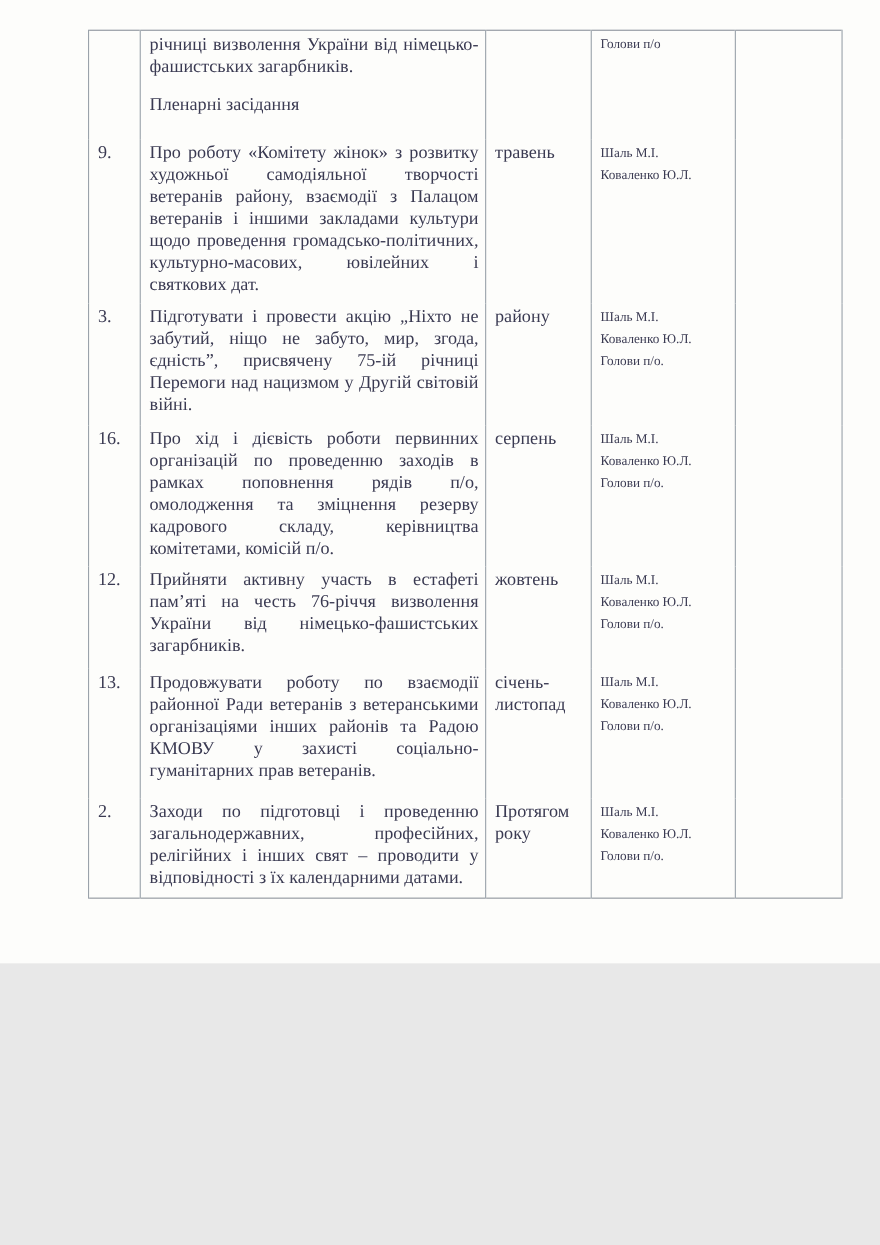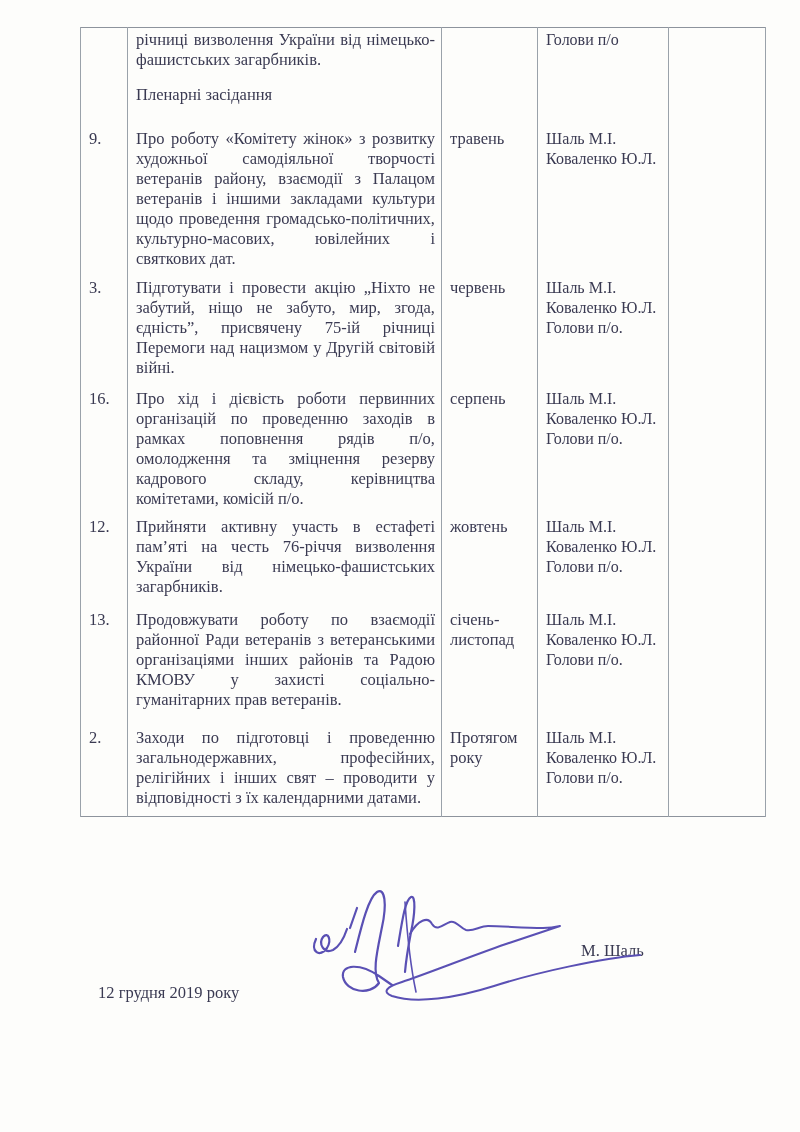--- a/index.html
+++ b/index.html
@@ -1,17 +1,17 @@
 <!DOCTYPE html>
 <html><head>
 <meta charset="utf-8">
 <style>
   html,body { margin:0; padding:0; background:#e8e8e8; }
   .page {
-    position:relative; width:800px; height:1132px; margin:0 auto;
+    position:relative; width:800px; height:876px; margin:0 auto;
     background:#fdfdfb;
     font-family:"Liberation Serif","DejaVu Serif",serif;
     color:#3a3a52; overflow:hidden;
   }
   table.plan {
     position:absolute; left:80px; top:27px; width:686px;
     border-collapse:collapse; table-layout:fixed;
     border-top:1px solid #8d939c; border-bottom:1px solid #8d939c;
   }
   table.plan td {
@@ -19,21 +19,21 @@
     vertical-align:top;
     padding:2px 6px 0 8px;
     font-size:16.5px; line-height:20px;
     box-sizing:border-box;
   }
   table.plan td:last-child { border-right:1px solid #9aa2aa; }
   .c-num  { padding-left:9px; }
   .c-task { text-align:justify; padding-right:7px; }
   .c-task .para { text-align:justify; }
   .c-task .heading { font-weight:normal; margin-top:15px; text-align:left; }
-  .c-resp div { font-size:16px; white-space:nowrap; }
+  .c-resp div { font-size:12px; white-space:nowrap; }
   tr.r0 td{height:99px} tr.r1 td{height:149px} tr.r2 td{height:111px}
   tr.r3 td{height:128px} tr.r4 td{height:93px}  tr.r5 td{height:118px}
   tr.r6 td{height:91px}  tr.r7 td{height:72px}
   .footer-line { position:absolute; font-size:16.5px; line-height:21px; }
   #signer-title { left:103px; top:926px; }
   #date-line   { left:98px;  top:982px; }
   #signer-name { left:581px; top:940px; }
   #signature   { position:absolute; left:298px; top:884px; pointer-events:none; }
 </style>
 </head>
@@ -75,21 +75,21 @@
         <div>Коваленко Ю.Л.</div>
       </td>
       <td></td>
     </tr>
 
     <tr class="r2">
       <td class="c-num">3.</td>
       <td class="c-task">
         <div class="para">Підготувати і провести акцію „Ніхто не забутий, ніщо не забуто, мир, згода, єдність”, присвячену 75-ій річниці Перемоги над нацизмом у Другій світовій війні.</div>
       </td>
-      <td>червень</td>
+      <td>району</td>
       <td class="c-resp">
         <div>Шаль М.І.</div>
         <div>Коваленко Ю.Л.</div>
         <div>Голови п/о.</div>
       </td>
       <td></td>
     </tr>
 
     <tr class="r3">
       <td class="c-num">16.</td>

